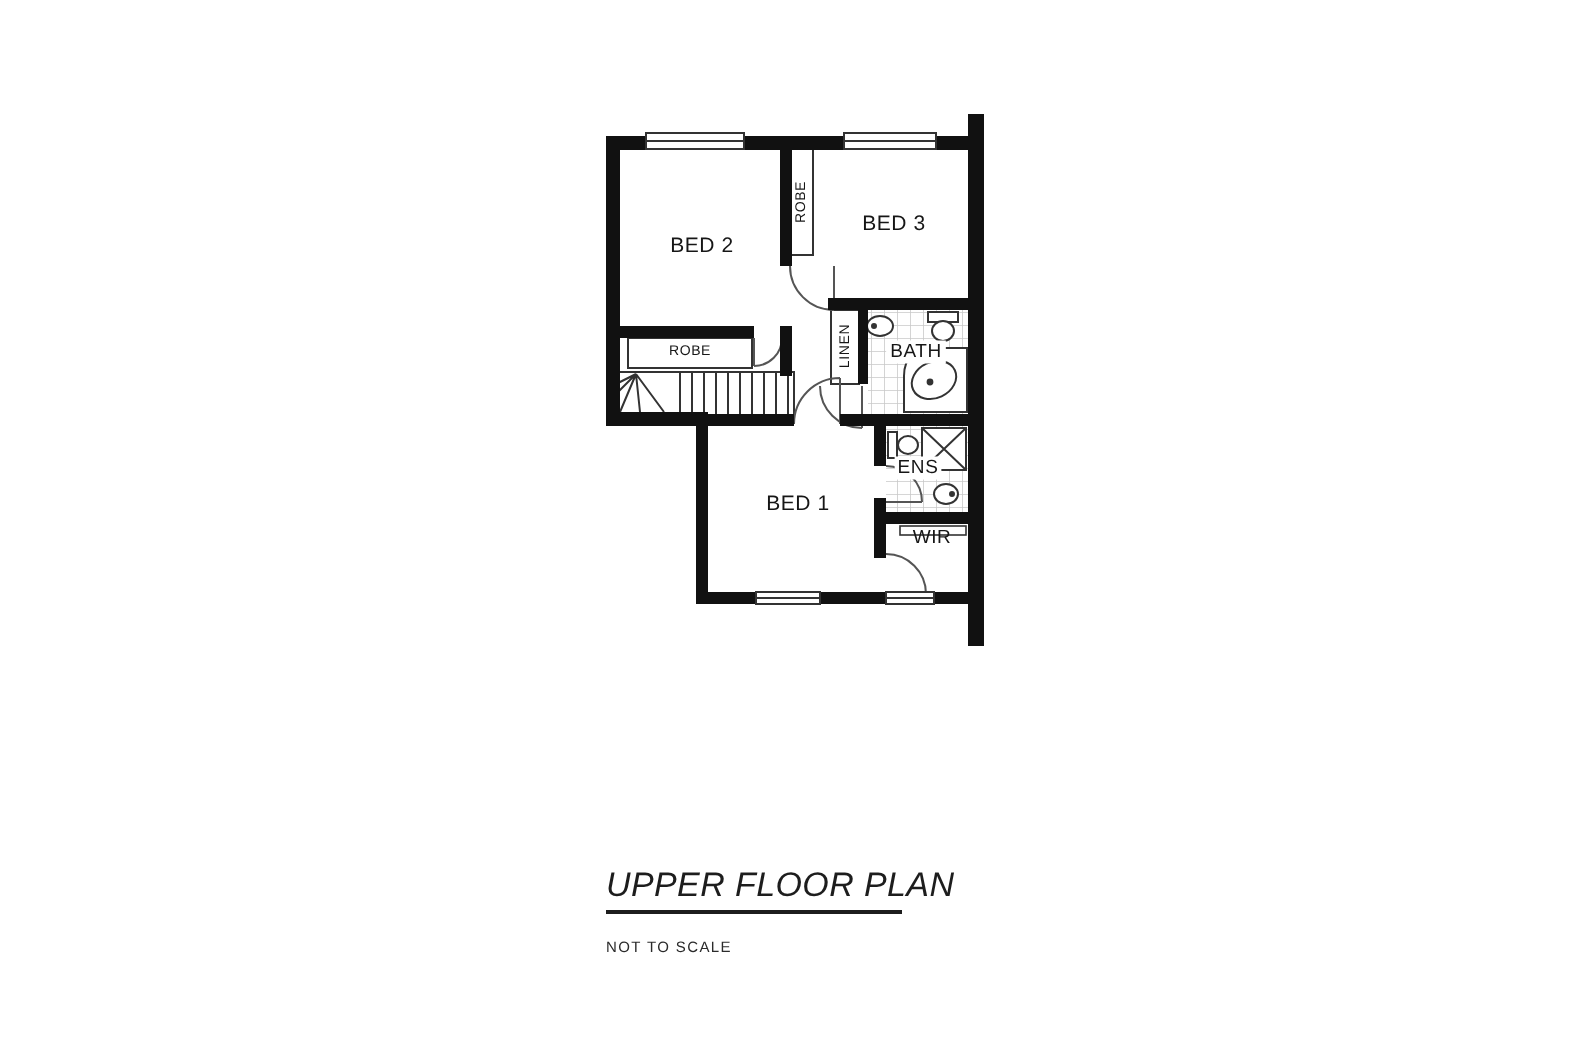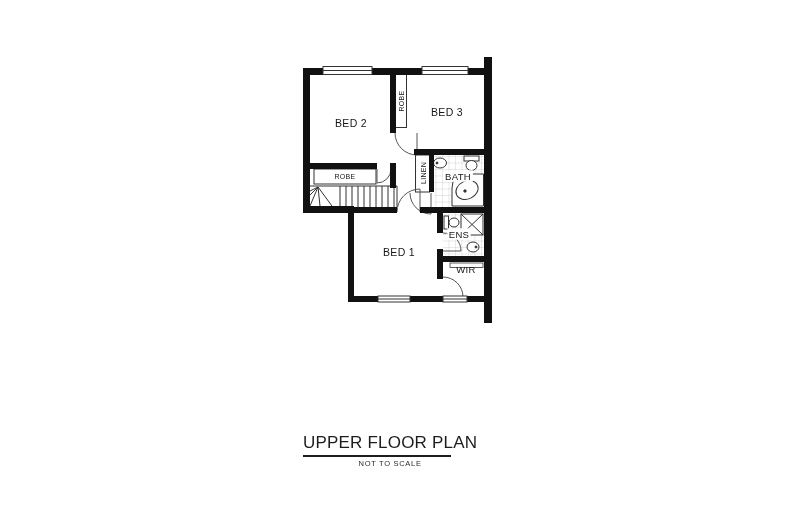--- a/index.html
+++ b/index.html
@@ -1,23 +1,23 @@
 <!DOCTYPE html>
 <html><head>
 <meta charset="utf-8">
 <style>
   html,body{margin:0;padding:0;background:#fff;}
   #stage{position:relative;width:790px;height:527px;background:#ffffff;overflow:hidden;
          font-family:"Liberation Sans", sans-serif;}
   #plan-svg{position:absolute;left:0;top:0;}
   #plan-svg text{font-family:"Liberation Sans", sans-serif;fill:#161616;letter-spacing:.3px;}
   .titleblock{position:absolute;left:303px;top:433px;color:#1d1d1d;}
-  .titleblock .title{font-size:17px;letter-spacing:.2px;white-space:nowrap;}
+  .titleblock .title{font-size:17px;letter-spacing:.2px;white-space:nowrap;font-style:italic;}
   .titleblock .rule{width:148px;height:2px;background:#1d1d1d;margin-top:2px;}
-  .titleblock .subtitle{font-size:7.5px;letter-spacing:.7px;margin-top:2px;color:#2b2b2b;text-align:center;}
+  .titleblock .subtitle{font-size:7.5px;letter-spacing:.7px;margin-top:12px;color:#2b2b2b;}
 </style>
 </head>
 <body>
 
 <div id="stage">
 
   <svg id="plan-svg" width="790" height="527" viewBox="0 0 790 527">
     <defs>
       <pattern id="tiles" width="6.5" height="6.5" patternUnits="userSpaceOnUse">
         <path d="M6.5 0 H0 V6.5" fill="none" stroke="#c9c9c9" stroke-width="0.8"></path>

